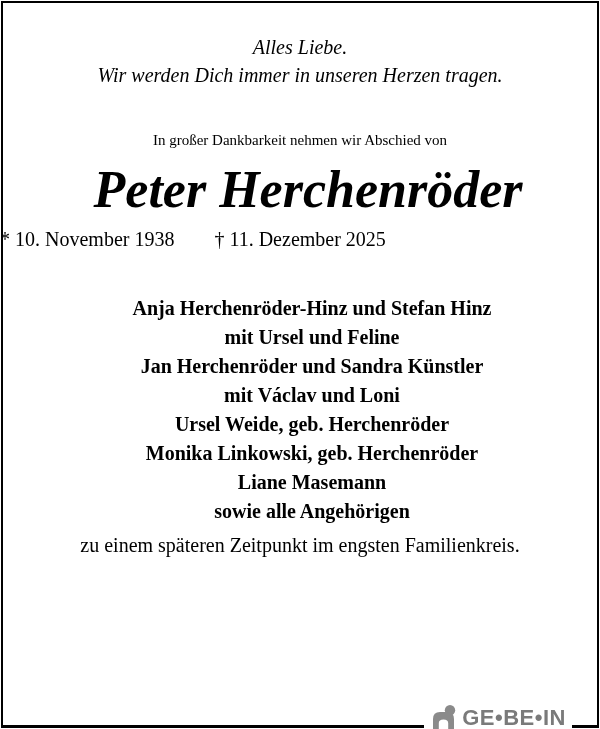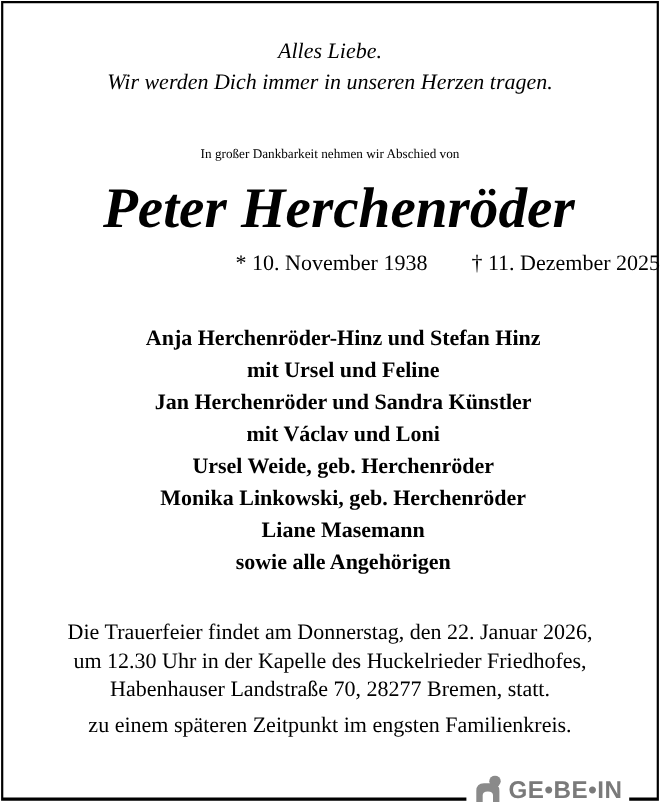--- a/index.html
+++ b/index.html
@@ -31,38 +31,38 @@
     text-align: center;
   }
   .epigraph {
     padding-top: 33px;
     font-style: italic;
     font-size: 20px;
     line-height: 28px;
   }
   .intro {
     margin-top: 37px;
-    font-size: 12px;
+    font-size: 15px;
     line-height: 28px;
   }
   .deceased-name {
     margin: 6px 0 0 16px;
     font-size: 52px;
     line-height: 60px;
     font-weight: bold;
     font-style: italic;
     letter-spacing: 0px;
     white-space: nowrap;
   }
   .dates {
     margin-top: 6px;
     font-size: 20px;
     line-height: 26px;
     display: flex;
-    justify-content: flex-end;
+    justify-content: flex-start;
     gap: 40px;
   }
   .mourners {
     margin-top: 42px;
     font-size: 20px;
     font-weight: bold;
     line-height: 29px;
     margin-left: 24px;
   }
   .service {
@@ -120,25 +120,20 @@
       <div>Anja Herchenröder-Hinz und Stefan Hinz</div>
       <div>mit Ursel und Feline</div>
       <div>Jan Herchenröder und Sandra Künstler</div>
       <div>mit Václav und Loni</div>
       <div>Ursel Weide, geb. Herchenröder</div>
       <div>Monika Linkowski, geb. Herchenröder</div>
       <div>Liane Masemann</div>
       <div>sowie alle Angehörigen</div>
     </div>
 
-    <div class="service">
-      <div>Die Trauerfeier findet am Donnerstag, den 22. Januar 2026,</div>
-      <div>um 12.30 Uhr in der Kapelle des Huckelrieder Friedhofes,</div>
-      <div>Habenhauser Landstraße 70, 28277 Bremen, statt.</div>
-    </div>
 
     <div class="burial">
       <div>zu einem späteren Zeitpunkt im engsten Familienkreis.</div>
     </div>
 
     <div class="logo">
       <span class="logo-icon">
         <svg width="27" height="25" viewBox="0 0 27 25" xmlns="http://www.w3.org/2000/svg">
           <g fill="#8a8a8a">
             <circle cx="20" cy="5.2" r="5.2"></circle>

